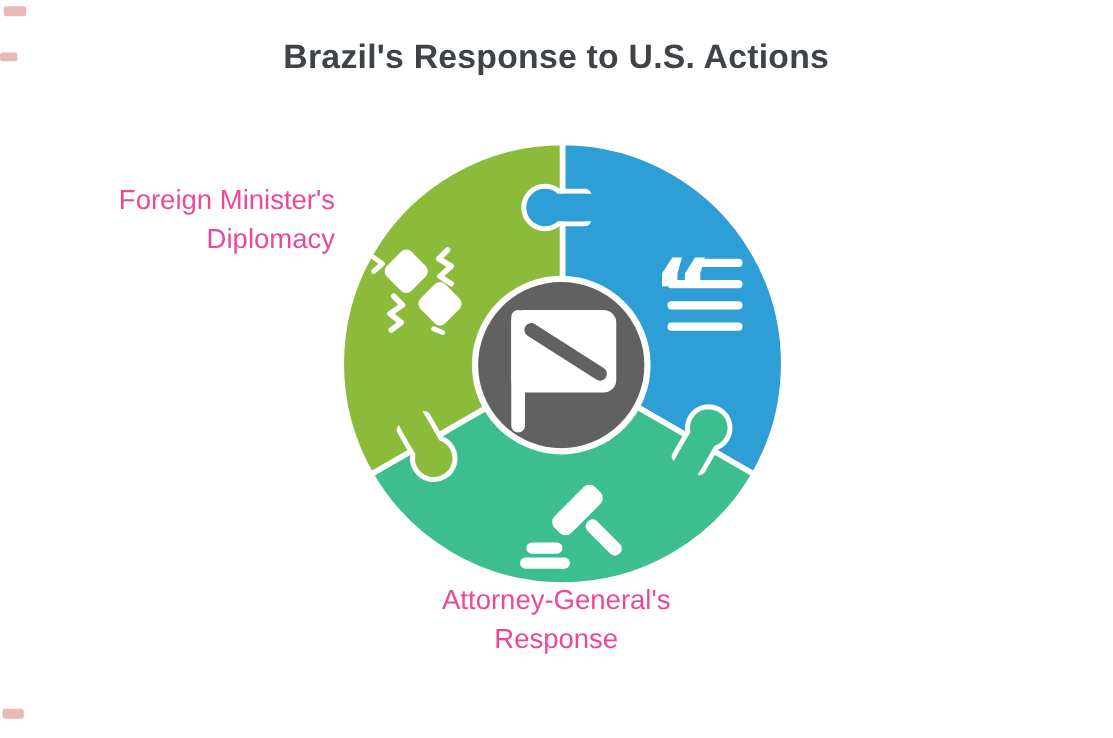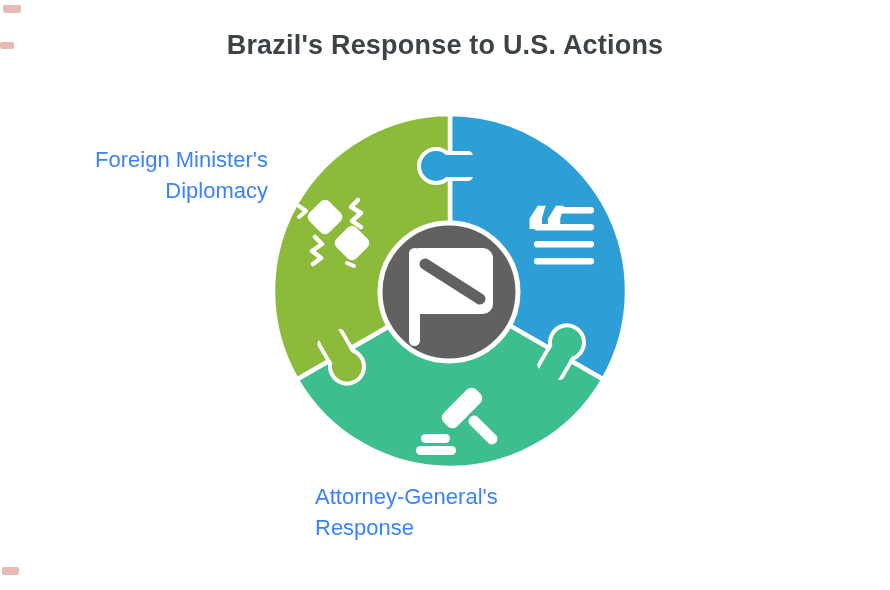--- a/index.html
+++ b/index.html
@@ -4,24 +4,24 @@
 <style>
   html,body { margin:0; padding:0; background:#ffffff; }
   .canvas {
     position:relative; width:890px; height:590px; background:#ffffff;
     font-family:"Liberation Sans", sans-serif; overflow:hidden;
   }
   .title {
     position:absolute; top:30px; left:0; width:100%; text-align:center;
     font-size:27px; font-weight:bold; color:#3e4347; letter-spacing:.2px;
   }
-  .seg-label { position:absolute; font-size:22px; line-height:31px; color:#3b82f6; }
+  .seg-label { position:absolute; font-size:22px; line-height:31px; color:#ec4899; }
   .label-left   { top:144px; right:622px; width:260px; text-align:right; }
   .label-right  { top:144px; left:632px;  width:230px; text-align:left; }
-  .label-bottom { top:481px; left:315px;  width:260px; text-align:left; }
+  .label-bottom { top:464px; left:315px;  width:260px; text-align:center; }
   .diagram-svg { position:absolute; left:0; top:0; }
   .edge-mark { position:absolute; background:#c0392b; opacity:.35; border-radius:2px; }
   .edge-mark.m1 { left:3px;  top:5px;   width:18px; height:8px; }
   .edge-mark.m2 { left:0px;  top:42px;  width:14px; height:7px; }
   .edge-mark.m3 { left:2px;  top:567px; width:17px; height:8px; }
 </style>
 </head>
 <body>
 
 <div class="canvas">

